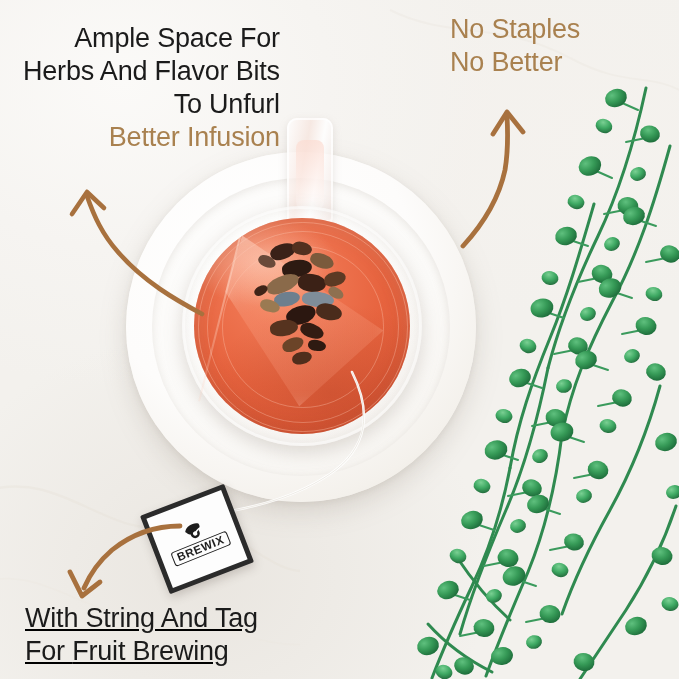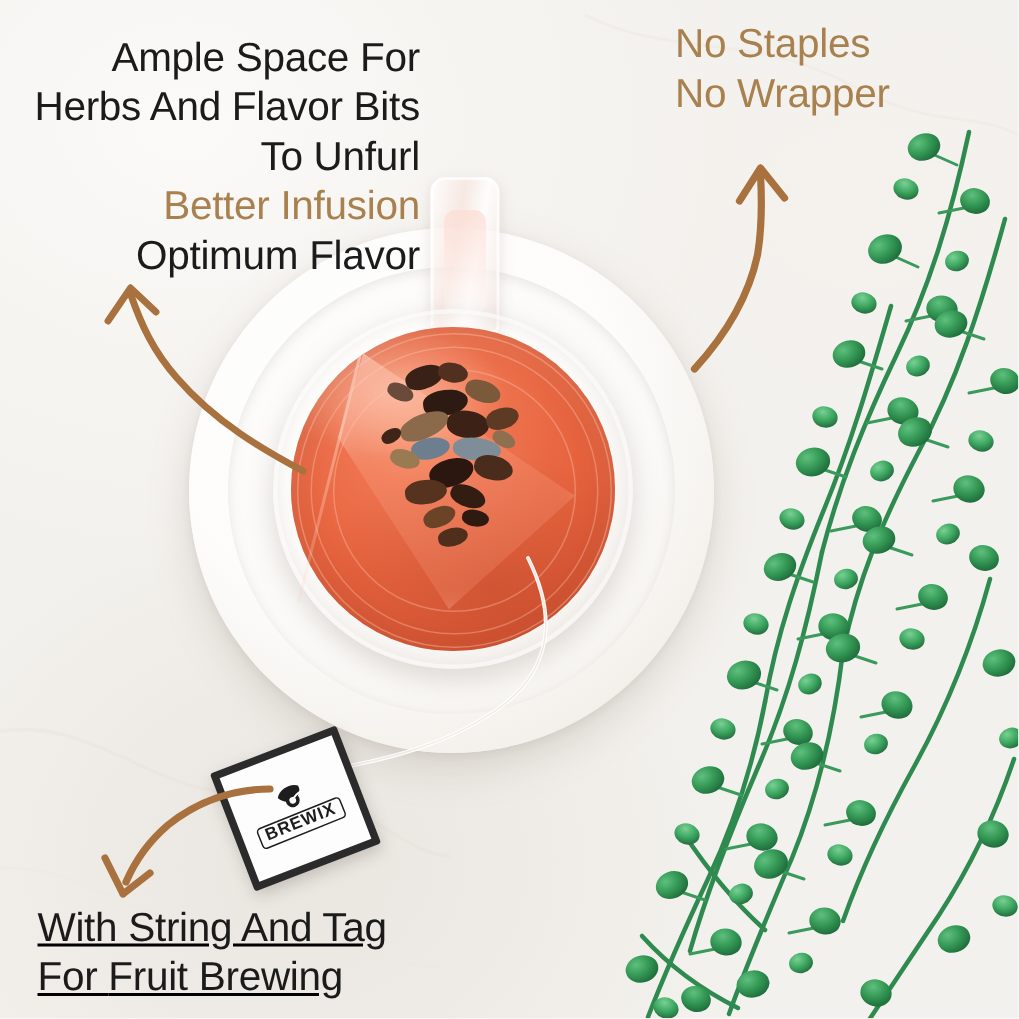--- a/index.html
+++ b/index.html
@@ -371,26 +371,25 @@
   <svg class="arrow" style="left:56px;top:516px;width:130px;height:92px;" viewBox="0 0 130 92">
     <path d="M124,10 C100,10 76,18 56,34 C42,46 34,58 28,72" fill="none" stroke="#a8713e" stroke-width="4.8" stroke-linecap="round"></path>
     <path d="M26,80 L14,56 M26,80 L44,66" fill="none" stroke="#a8713e" stroke-width="4.8" stroke-linecap="round" stroke-linejoin="round"></path>
   </svg>
 
   <div class="callout" id="callout-top-left">
     <div class="line">Ample Space For</div>
     <div class="line">Herbs And Flavor Bits</div>
     <div class="line">To Unfurl</div>
     <div class="line accent">Better Infusion</div>
-    <div class="line">Optimum Flavor</div>
   </div>
 
   <div class="callout" id="callout-top-right">
     <div class="line">No Staples</div>
-    <div class="line">No Wrapper</div>
+    <div class="line">No Better</div>
   </div>
 
   <div class="callout" id="callout-bottom">
     <div class="line">With String And Tag</div>
     <div class="line"><span>For </span><span class="accent">Fruit Brewing</span></div>
   </div>
 
 </div>
 
 </body></html>

